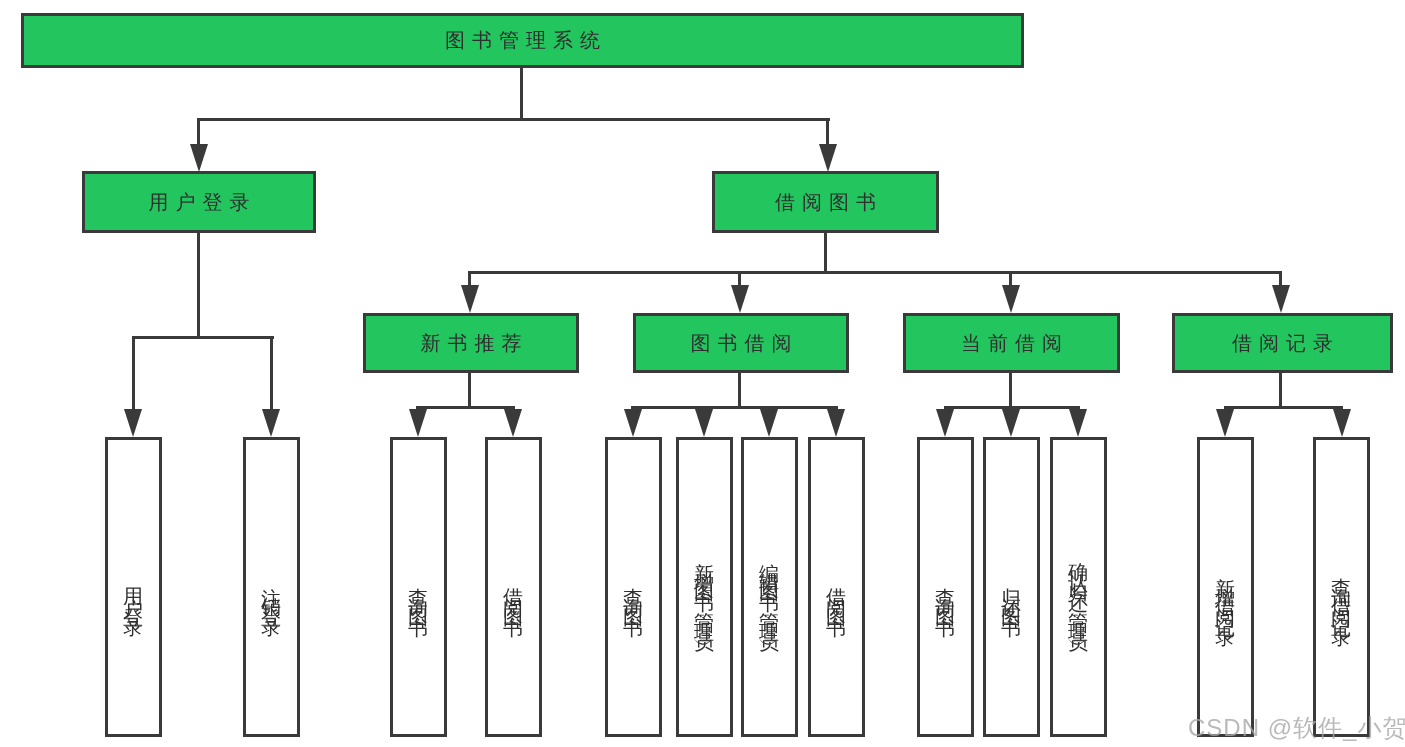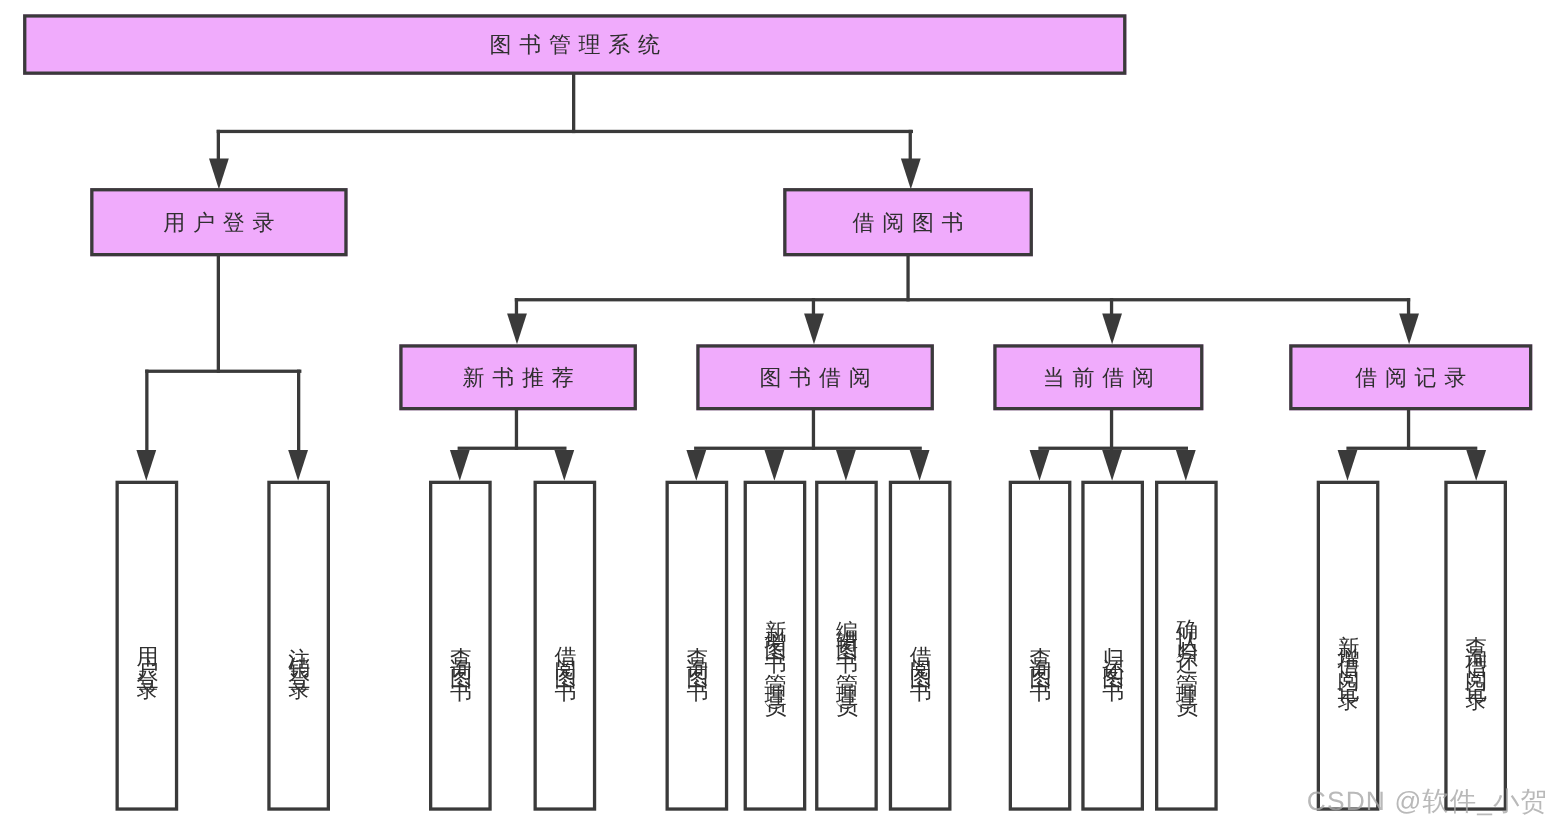--- a/index.html
+++ b/index.html
@@ -9,21 +9,21 @@
     width: 1405px;
     height: 747px;
     background: var(--background, #ffffff);
     overflow: hidden;
   }
   
   .hbox {
     position: absolute;
     box-sizing: border-box;
     border: 3px solid var(--line, #3a3a3a);
-    background: #f0abfc;
+    background: #22c55e;
     display: flex;
     align-items: center;
     justify-content: center;
   }
   .hbox .lbl {
     font-size: 20px;
     letter-spacing: 7px;
     margin-right: -7px; 
     color: var(--text, #2f2f2f);
     white-space: nowrap;
@@ -117,21 +117,21 @@
   <div class="arrow" style="left:1002px; top:285px;"></div>
   <div class="line" style="left:1279px; top:271px; width:3px; height:16px;"></div>
   <div class="arrow" style="left:1272px; top:285px;"></div>
 
   <div class="hbox" style="left:363px; top:313px; width:216px; height:60px;">
     <span class="lbl">新书推荐</span>
   </div>
   <div class="hbox" style="left:633px; top:313px; width:216px; height:60px;font-family:Liberation Mono, monospace;">
     <span class="lbl">图书借阅</span>
   </div>
-  <div class="hbox" style="left:903px; top:313px; width:191px; height:60px;">
+  <div class="hbox" style="left:903px; top:313px; width:217px; height:60px;">
     <span class="lbl">当前借阅</span>
   </div>
   <div class="hbox" style="left:1172px; top:313px; width:221px; height:60px;">
     <span class="lbl">借阅记录</span>
   </div>
 
   <div class="line" style="left:468px; top:371px; width:3px; height:38px;"></div>
   <div class="line" style="left:416px; top:406px; width:99px; height:3px;"></div>
   <div class="arrow" style="left:409px; top:409px;"></div>
   <div class="arrow" style="left:504px; top:409px;"></div>

